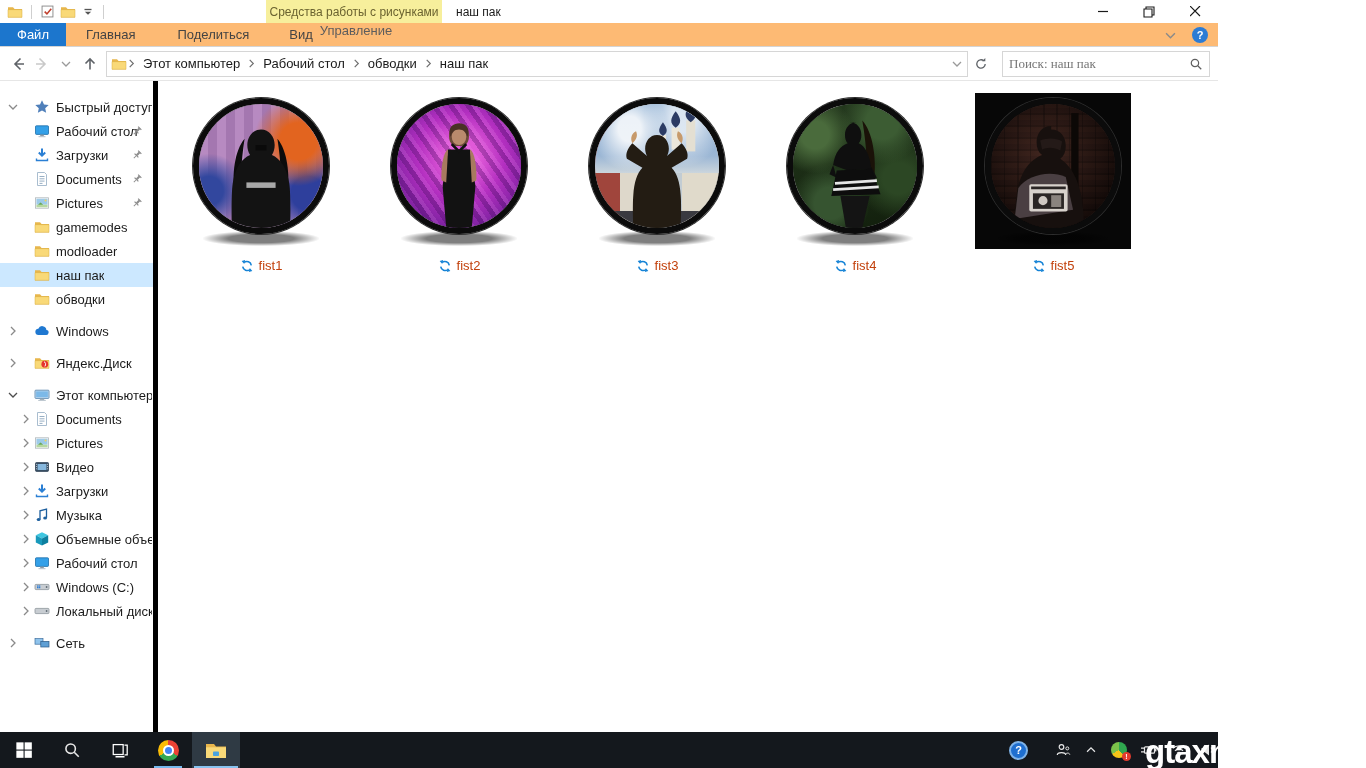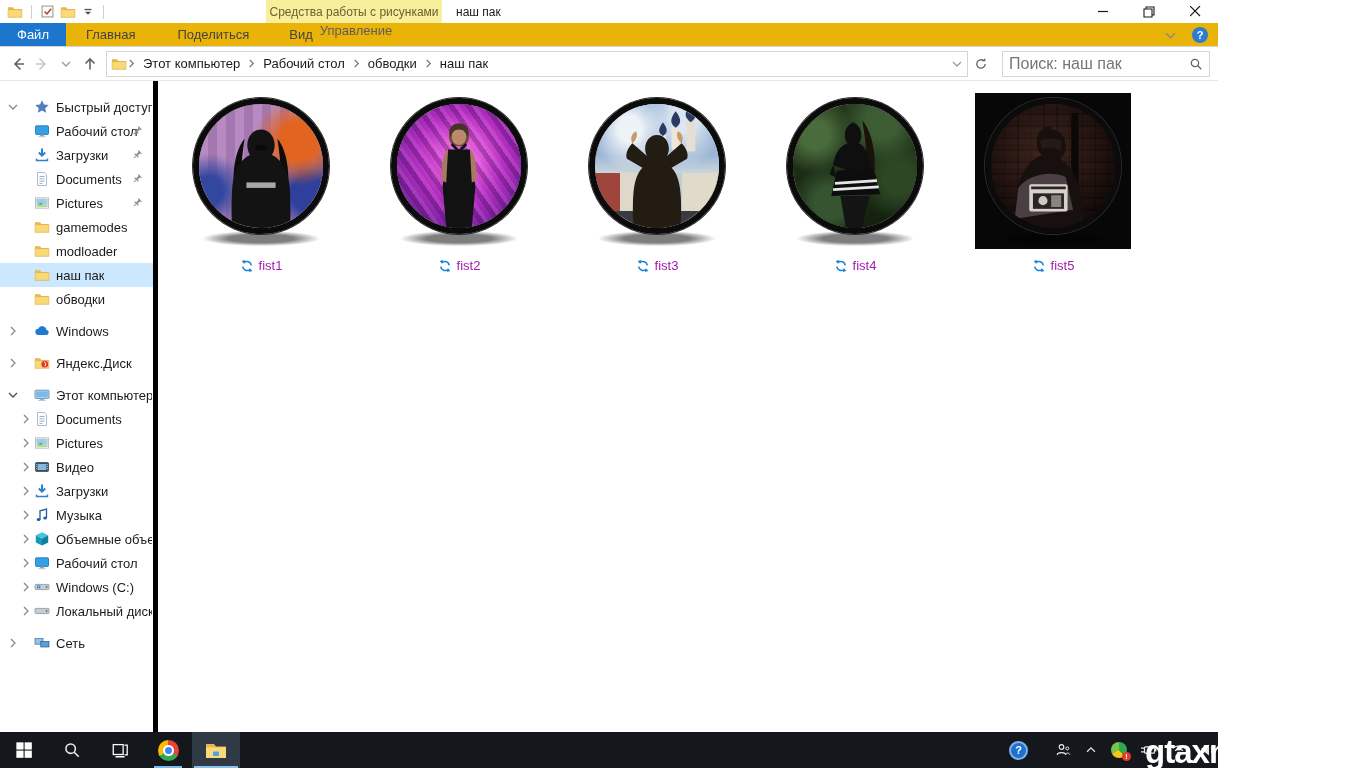--- a/index.html
+++ b/index.html
@@ -14,37 +14,37 @@
   
   .titlebar { position:relative; height:23px; flex:0 0 23px; background:#fff; display:flex; align-items:center; }
   .qat { display:flex; align-items:center; gap:5px; padding-left:7px; }
   .qat-sep { width:1px; height:14px; background:#cfcfcf; margin:0 3px; }
   .ctx-tab { position:absolute; left:266px; top:0; width:176px; height:23px; background:#f7ef9c; color:#6b6330; font-size:12px; display:flex; align-items:center; justify-content:center; }
   .win-title { position:absolute; left:456px; top:0; height:23px; display:flex; align-items:center; font-size:12px; color:#1a1a1a; }
   .caption-btns { position:absolute; right:0; top:0; display:flex; height:23px; }
   .cbtn { width:46px; height:23px; display:flex; align-items:center; justify-content:center; color:#1a1a1a; }
 
   
-  .tabsrow { position:relative; height:24px; flex:0 0 24px; background:#eab308; border-bottom:1px solid #d4d4d4; display:flex; align-items:stretch; }
+  .tabsrow { position:relative; height:24px; flex:0 0 24px; background:#fdba74; border-bottom:1px solid #d4d4d4; display:flex; align-items:stretch; }
   .tab { display:flex; align-items:center; padding:0 16px; color:#444; font-size:13px; }
   .tab-file { background:#1c76cd; color:#fff; padding:0 17px; }
   .tab-manage { position:absolute; left:268px; width:176px; justify-content:center; padding:0; color:#5d5d5d; }
   .ribbon-right { position:absolute; right:10px; top:0; height:24px; display:flex; align-items:center; gap:16px; }
   .help-circ { width:16px; height:16px; border-radius:50%; background:#2d7cd4; color:#fff; font-size:11px; font-weight:bold; display:flex; align-items:center; justify-content:center; }
 
   
   .toolbar { height:34px; flex:0 0 34px; background:#fff; border-bottom:1px solid #e6e6e6; display:flex; align-items:center; padding:0 8px 0 6px; }
   .navbtn { width:24px; height:24px; display:flex; align-items:center; justify-content:center; }
   .addrbox { flex:1; height:26px; border:1px solid #d6d6d6; background:#fff; display:flex; align-items:center; margin-left:4px; padding-left:4px; }
   .crumb { display:flex; align-items:center; padding:0 7px; height:100%; color:#1a1a1a; white-space:nowrap; }
   .crumb-sep { display:flex; align-items:center; color:#6e6e6e; }
   .addr-drop { margin-left:auto; width:20px; display:flex; justify-content:center; }
   .refreshbtn { width:26px; height:26px; display:flex; align-items:center; justify-content:center; }
   .searchbox { width:208px; height:26px; border:1px solid #d6d6d6; margin-left:8px; display:flex; align-items:center; }
-  .searchbox input { flex:1; border:none; outline:none; font-family:Liberation Sans, sans-serif; font-size:16px; padding:0 6px; color:#333; min-width:0; }
+  .searchbox input { flex:1; border:none; outline:none; font-family:Liberation Serif, serif; font-size:13px; padding:0 6px; color:#333; min-width:0; }
   .searchbox input::placeholder { color:#767676; opacity:1; }
   .searchbtn { width:26px; display:flex; justify-content:center; }
 
   
   .winbody { flex:1; display:flex; min-height:0; }
   .sidebar { width:158px; flex:0 0 158px; border-right:5px solid #000000; padding-top:14px; overflow:hidden; }
   .srow { position:relative; height:24px; display:flex; align-items:center; padding-left:56px; white-space:nowrap; cursor:default; }
   .srow .chev { position:absolute; left:8px; top:7px; color:#8a8a8a; }
   .srow.lvl1 .chev { left:21px; }
   .srow .nicon { position:absolute; left:34px; top:4px; }
@@ -57,21 +57,21 @@
   .files { display:flex; gap:42px; padding:12px 0 0 25px; }
   .tile { width:156px; }
   .thumb { width:156px; height:156px; position:relative; background:#fff; }
   .thumb.dark { background:#070707; }
   .tshadow { position:absolute; left:20px; bottom:3px; width:116px; height:15px;
     background:radial-gradient(ellipse at center, rgba(0,0,0,.5) 0 40%, rgba(0,0,0,0) 72%); }
   .ring { position:absolute; left:10px; top:5px; width:136px; height:136px; border-radius:50%;
     border:6px solid #0b0b0b; box-shadow:0 0 0 1px #2e2e2e, inset 0 0 0 1px #303030; overflow:hidden; }
   .art { position:absolute; inset:0; }
   .person { position:absolute; inset:0; width:100%; height:100%; }
-  .caption { display:flex; align-items:center; justify-content:center; gap:5px; margin-top:9px; font-size:13px; color:#a21caf; }
+  .caption { display:flex; align-items:center; justify-content:center; gap:5px; margin-top:9px; font-size:13px; color:#c2410c; }
 
   .art.f1 { background:
     radial-gradient(circle at 80% 30%, #e2641f 0 14%, rgba(226,100,31,0) 34%),
     radial-gradient(circle at 88% 72%, #2e3f9c 0 12%, rgba(46,63,156,0) 30%),
     radial-gradient(circle at 8% 70%, #32479e 0 10%, rgba(50,71,158,0) 26%),
     repeating-linear-gradient(90deg, #b78ac1 0 9px, #a477b0 9px 18px); }
   .art.f2 { background:
     repeating-linear-gradient(55deg, rgba(40,0,70,.25) 0 5px, rgba(255,170,255,.14) 5px 9px, rgba(0,0,0,0) 9px 14px),
     radial-gradient(circle at 52% 42%, #e05ad8 0 18%, #b32fc0 45%, #79219e 78%, #5a1580 100%); }
   .art.f3 { background:

